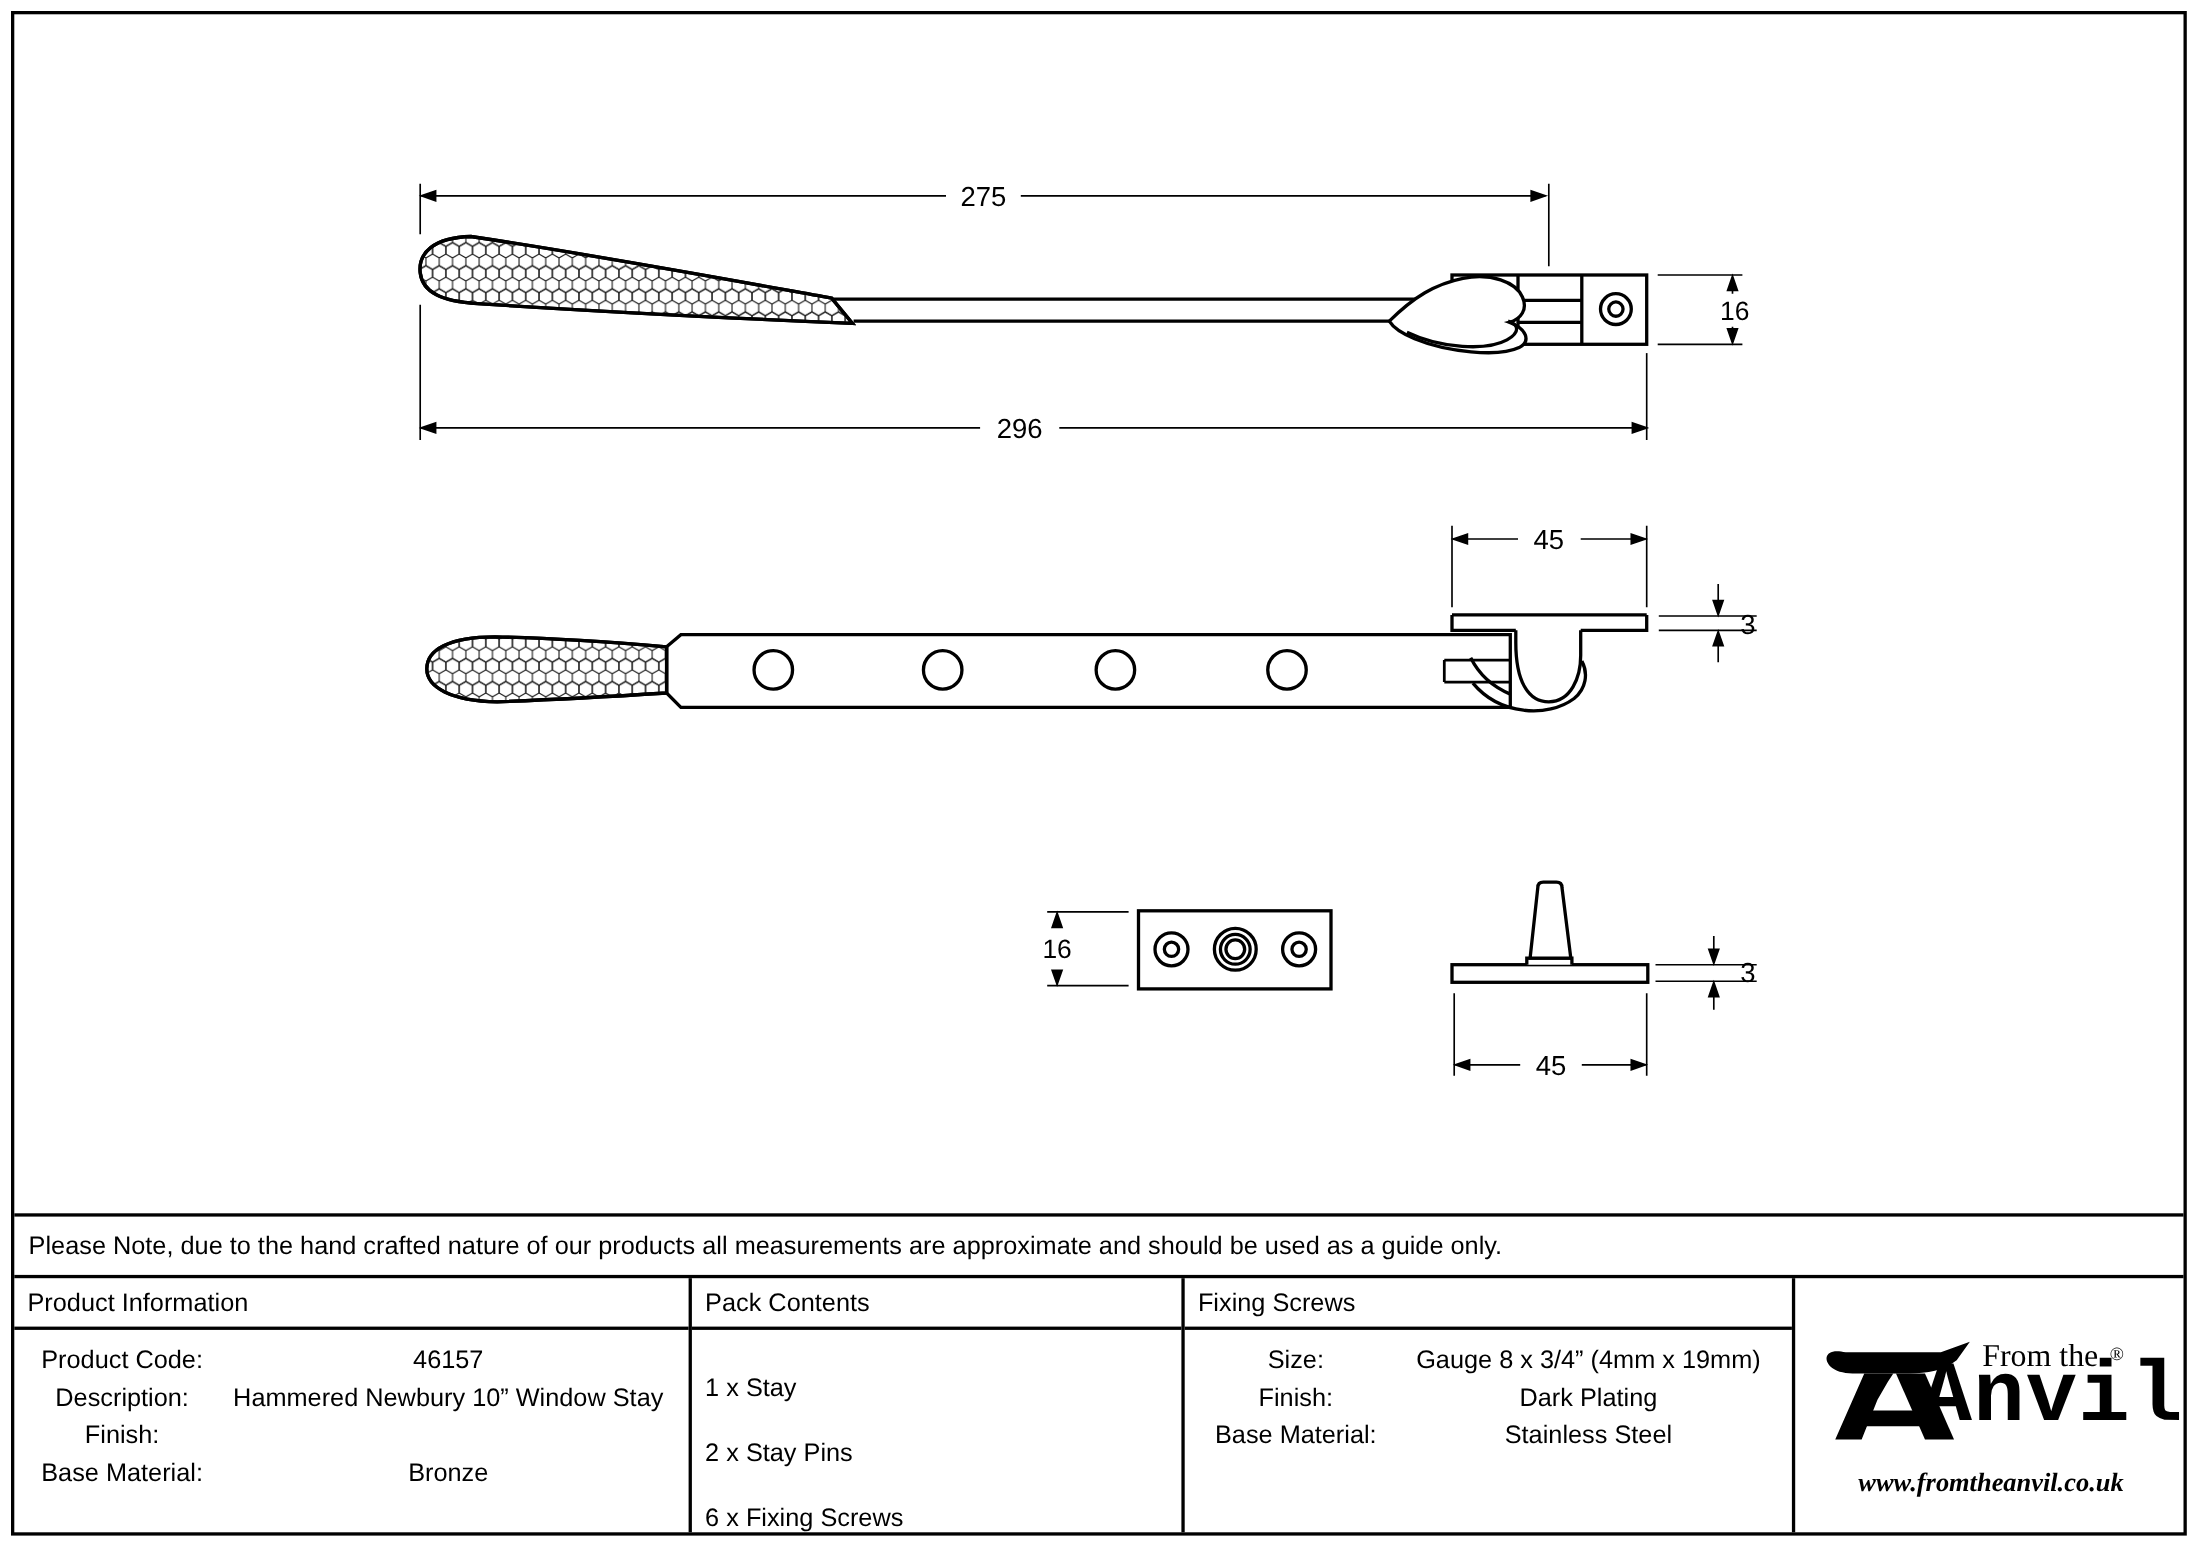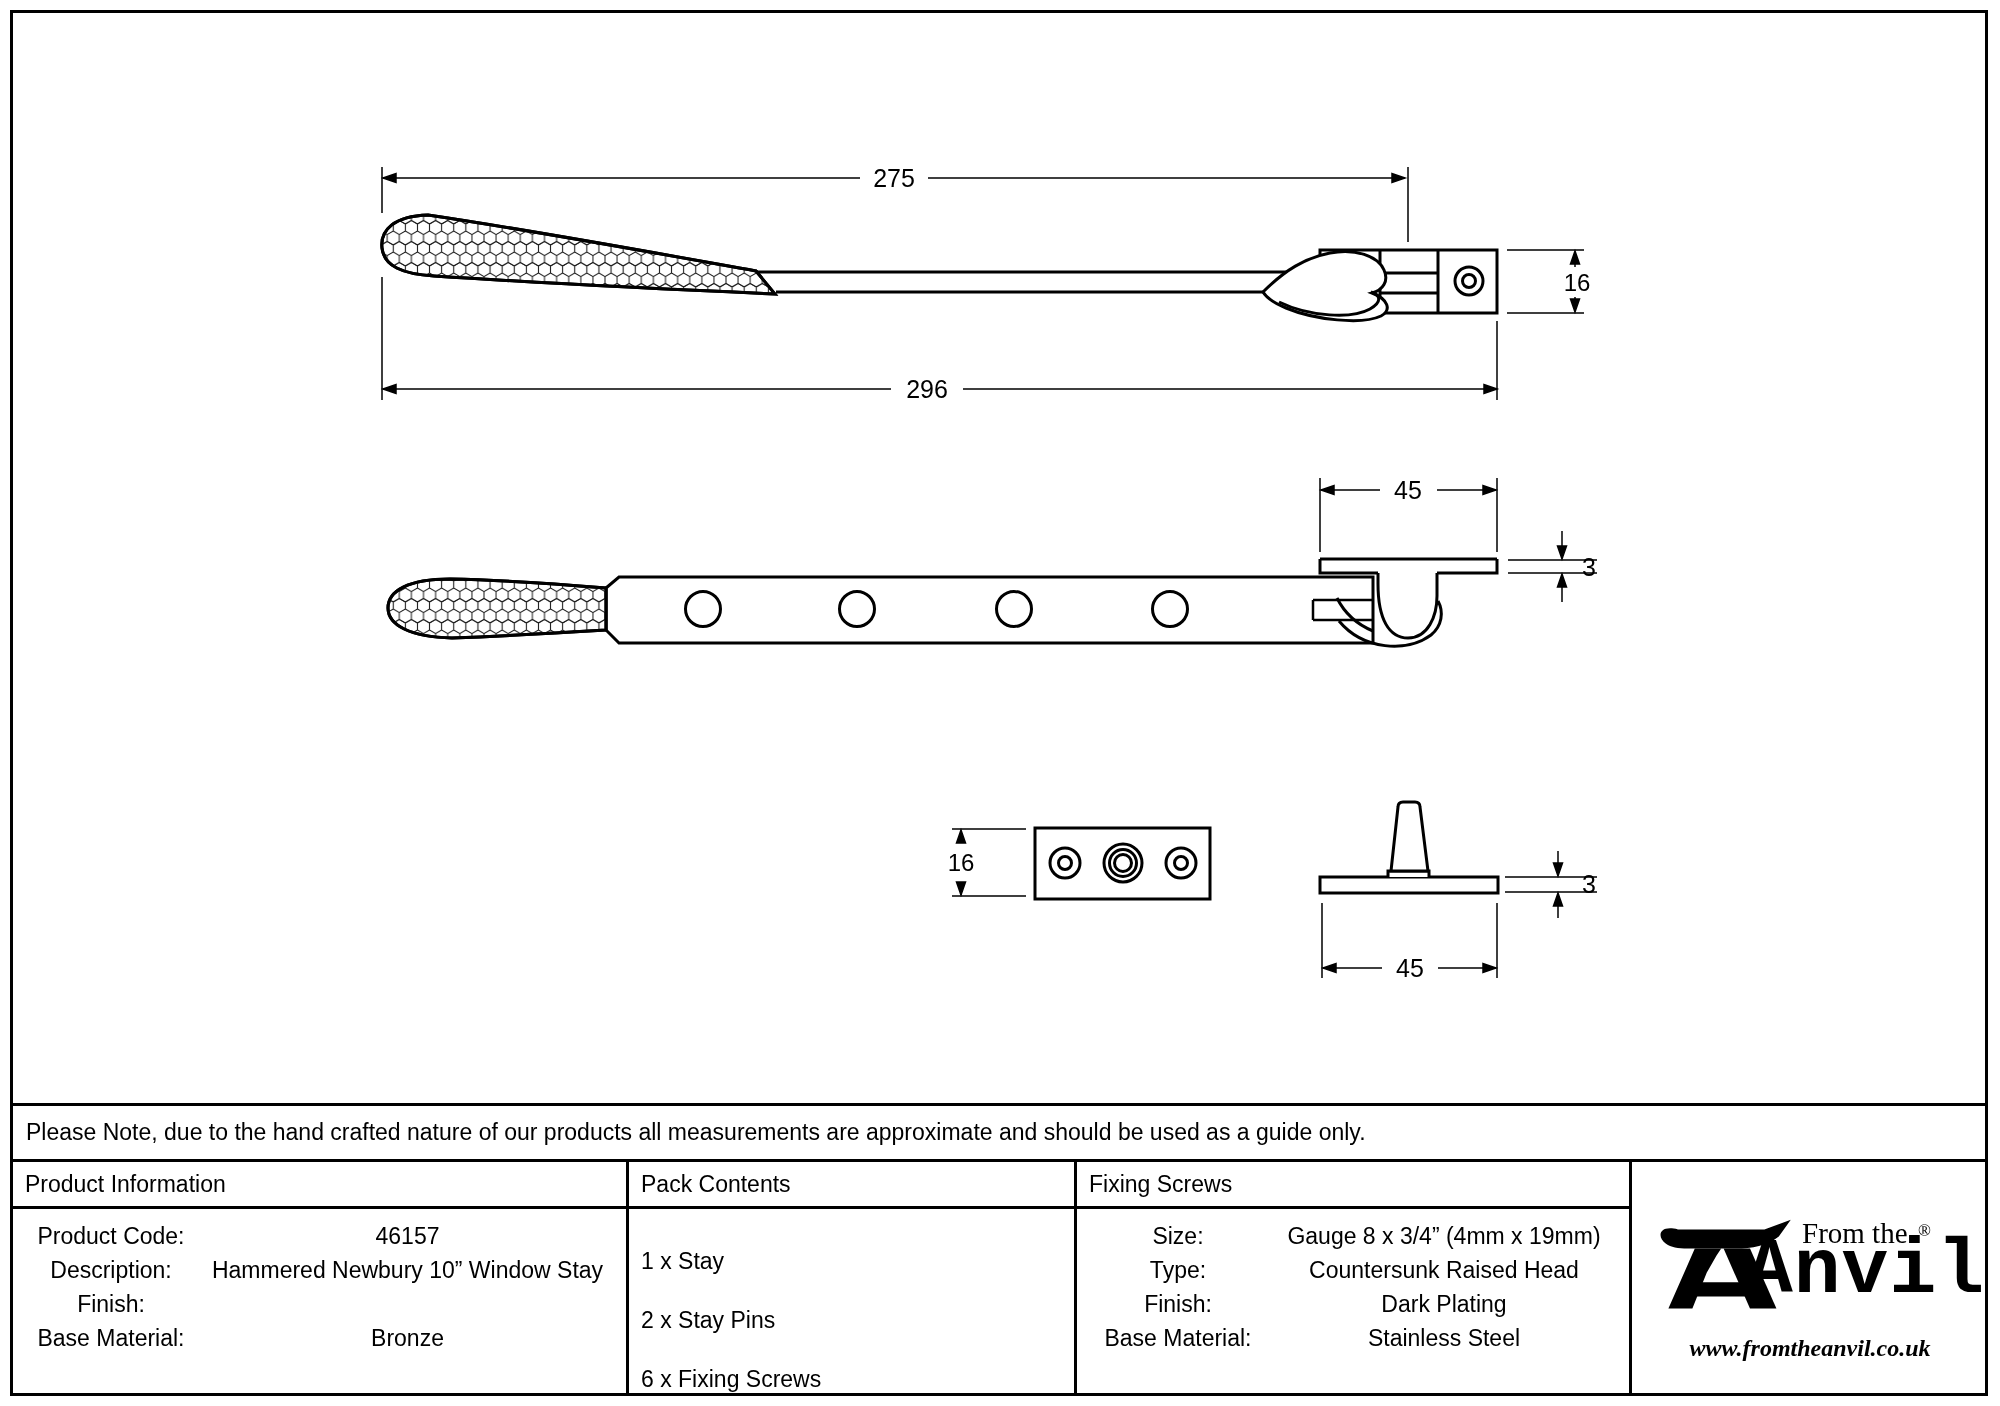--- a/index.html
+++ b/index.html
@@ -232,24 +232,20 @@
     <div class="info-col col-fixing col-border">
       <div class="col-header">
         <span>Fixing Screws</span>
       </div>
       <div class="col-body">
         <div class="spec-row">
           <div class="spec-label-wide">Size:</div>
           <div class="spec-value">Gauge 8 x 3/4” (4mm x 19mm)</div>
         </div>
         <div class="spec-row">
-          <div class="spec-label-wide">Type:</div>
-          <div class="spec-value">Countersunk Raised Head</div>
-        </div>
-        <div class="spec-row">
           <div class="spec-label-wide">Finish:</div>
           <div class="spec-value">Dark Plating</div>
         </div>
         <div class="spec-row">
           <div class="spec-label-wide">Base Material:</div>
           <div class="spec-value">Stainless Steel</div>
         </div>
       </div>
     </div>
 

